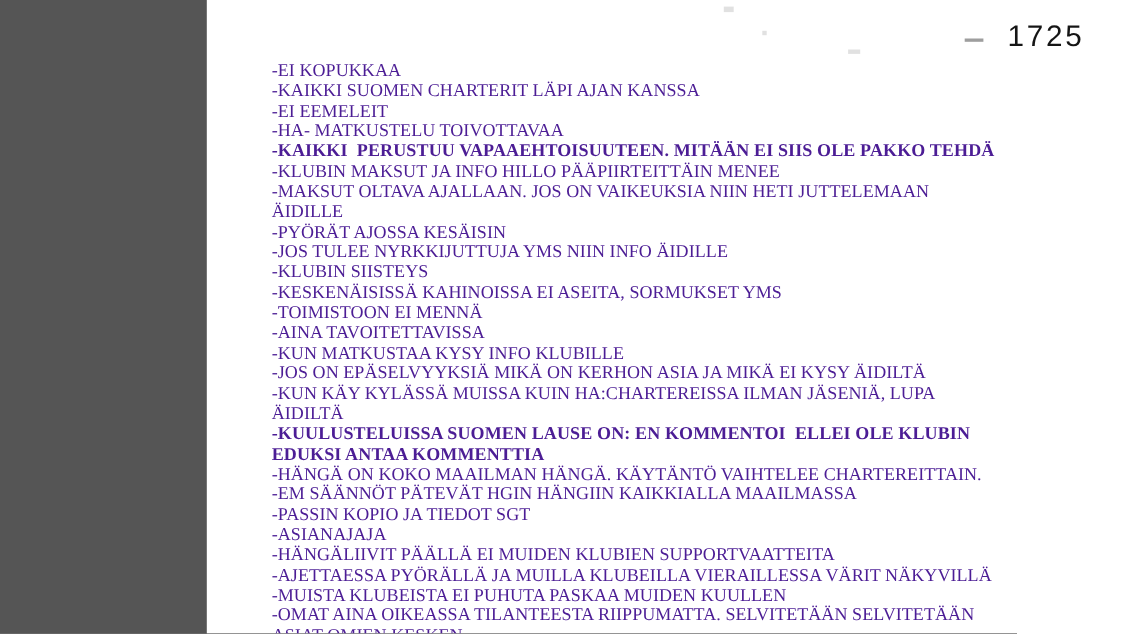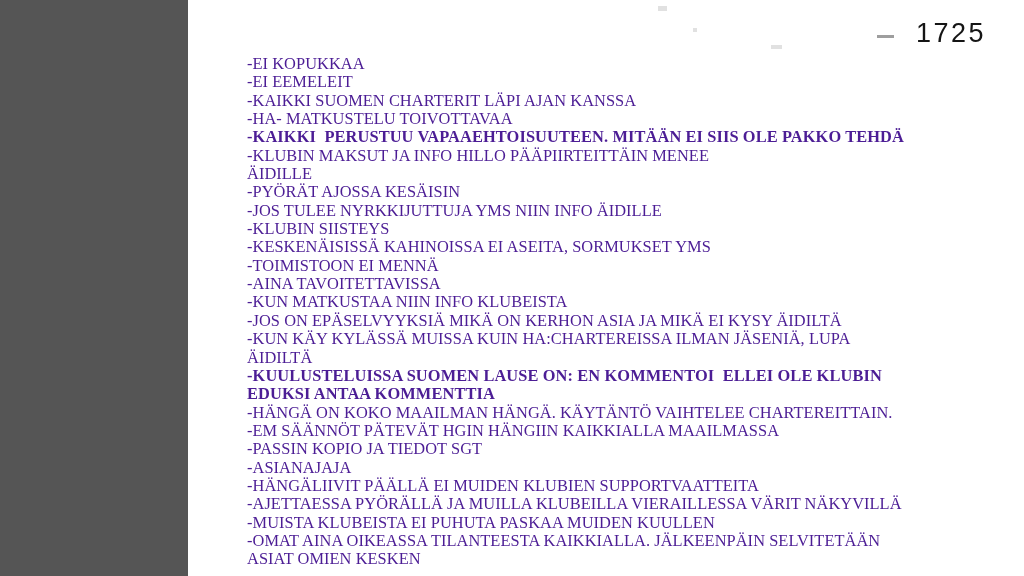--- a/index.html
+++ b/index.html
@@ -91,43 +91,44 @@
     <div class="scan-speck" id="speck-b"></div>
     <div class="scan-speck" id="speck-c"></div>
 
     <div id="page-number-area">
       <span class="scan-dash"></span>
       <span id="page-number">1725</span>
     </div>
 
     <div id="body-text">
         <div class="doc-line">-EI KOPUKKAA</div>
+        <div class="doc-line">-KAIKKI SUOMEN CHARTERIT LÄPI AJAN KANSSA</div>
         <div class="doc-line">-EI EEMELEIT</div>
-        <div class="doc-line">-KAIKKI SUOMEN CHARTERIT LÄPI AJAN KANSSA</div>
         <div class="doc-line">-HA- MATKUSTELU TOIVOTTAVAA</div>
         <div class="doc-line bold">-KAIKKI  PERUSTUU VAPAAEHTOISUUTEEN. MITÄÄN EI SIIS OLE PAKKO TEHDÄ</div>
         <div class="doc-line">-KLUBIN MAKSUT JA INFO HILLO PÄÄPIIRTEITTÄIN MENEE</div>
+        <div class="doc-line">-MAKSUT OLTAVA AJALLAAN. JOS ON VAIKEUKSIA NIIN HETI JUTTELEMAAN</div>
         <div class="doc-line">ÄIDILLE</div>
         <div class="doc-line">-PYÖRÄT AJOSSA KESÄISIN</div>
         <div class="doc-line">-JOS TULEE NYRKKIJUTTUJA YMS NIIN INFO ÄIDILLE</div>
         <div class="doc-line">-KLUBIN SIISTEYS</div>
         <div class="doc-line">-KESKENÄISISSÄ KAHINOISSA EI ASEITA, SORMUKSET YMS</div>
         <div class="doc-line">-TOIMISTOON EI MENNÄ</div>
         <div class="doc-line">-AINA TAVOITETTAVISSA</div>
-        <div class="doc-line">-KUN MATKUSTAA NIIN INFO KLUBEISTA</div>
+        <div class="doc-line">-KUN MATKUSTAA KYSY INFO KLUBILLE</div>
         <div class="doc-line">-JOS ON EPÄSELVYYKSIÄ MIKÄ ON KERHON ASIA JA MIKÄ EI KYSY ÄIDILTÄ</div>
         <div class="doc-line">-KUN KÄY KYLÄSSÄ MUISSA KUIN HA:CHARTEREISSA ILMAN JÄSENIÄ, LUPA</div>
         <div class="doc-line">ÄIDILTÄ</div>
         <div class="doc-line bold">-KUULUSTELUISSA SUOMEN LAUSE ON: EN KOMMENTOI  ELLEI OLE KLUBIN</div>
         <div class="doc-line bold">EDUKSI ANTAA KOMMENTTIA</div>
         <div class="doc-line">-HÄNGÄ ON KOKO MAAILMAN HÄNGÄ. KÄYTÄNTÖ VAIHTELEE CHARTEREITTAIN.</div>
         <div class="doc-line">-EM SÄÄNNÖT PÄTEVÄT HGIN HÄNGIIN KAIKKIALLA MAAILMASSA</div>
         <div class="doc-line">-PASSIN KOPIO JA TIEDOT SGT</div>
         <div class="doc-line">-ASIANAJAJA</div>
         <div class="doc-line">-HÄNGÄLIIVIT PÄÄLLÄ EI MUIDEN KLUBIEN SUPPORTVAATTEITA</div>
         <div class="doc-line">-AJETTAESSA PYÖRÄLLÄ JA MUILLA KLUBEILLA VIERAILLESSA VÄRIT NÄKYVILLÄ</div>
         <div class="doc-line">-MUISTA KLUBEISTA EI PUHUTA PASKAA MUIDEN KUULLEN</div>
-        <div class="doc-line">-OMAT AINA OIKEASSA TILANTEESTA KAIKKIALLA. JÄLKEENPÄIN SELVITETÄÄN</div>
+        <div class="doc-line">-OMAT AINA OIKEASSA TILANTEESTA RIIPPUMATTA. SELVITETÄÄN SELVITETÄÄN</div>
         <div class="doc-line">ASIAT OMIEN KESKEN</div>
       </div>
 
   </div>
 </div>
 
 </body></html>

